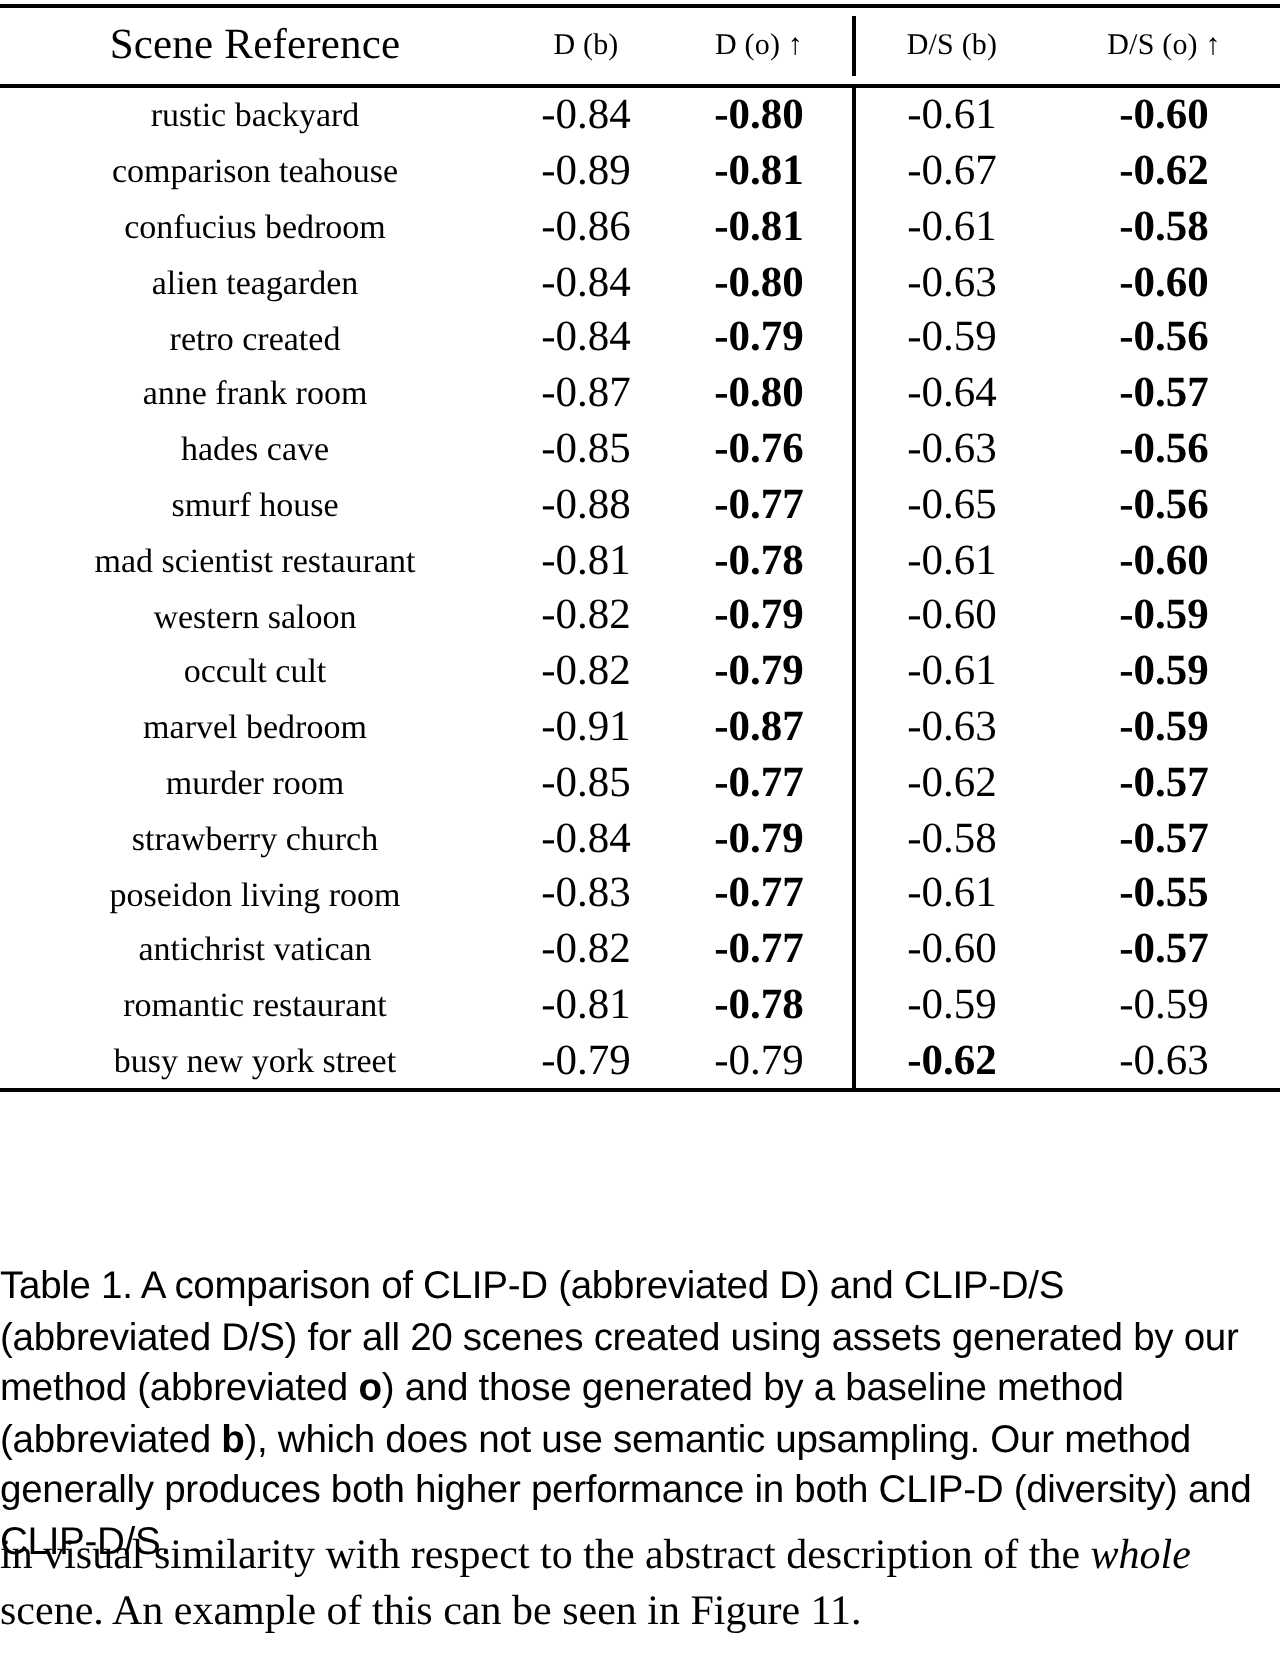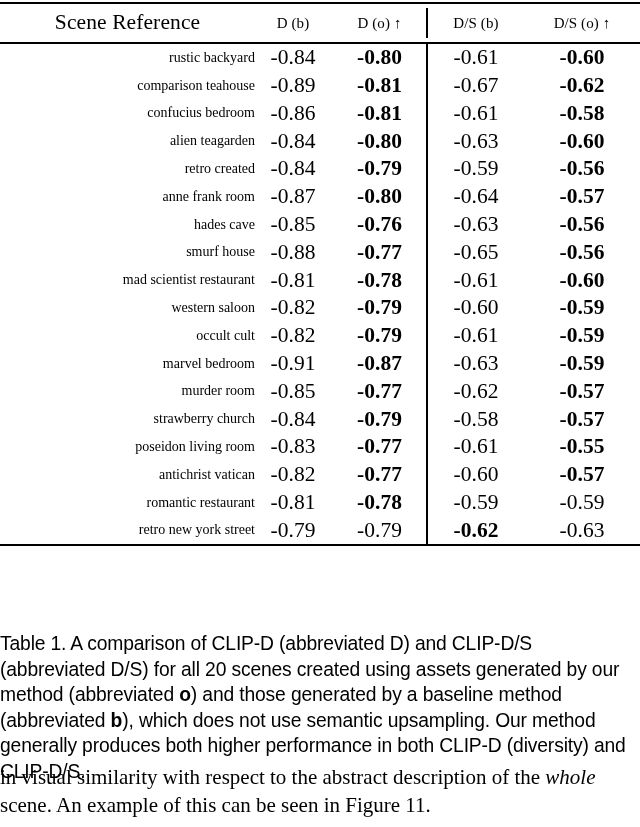--- a/index.html
+++ b/index.html
@@ -76,21 +76,21 @@
     background: #000000;
   }
   tbody tr:first-child .vsep-left::after { top: 0px; bottom: -1px; }
   tbody .vsep-left::after { top: -1px; bottom: -1px; }
   tbody tr:last-child .vsep-left::after { bottom: 0px; }
 
   tbody td {
     font-size: 21.5px;
     height: 27.8px;
   }
-  tbody td.scene-cell { font-size: 14px; text-align: right; }
+  tbody td.scene-cell { font-size: 17px; }
   tbody td.bold-val { font-weight: bold; font-family: Liberation Serif, serif; }
 
   
   .caption {
     position: absolute;
     left: 0;
     top: 631px;
     width: 640px;
     font-family: "Liberation Sans", "DejaVu Sans", sans-serif;
     font-size: 19.3px;
@@ -266,21 +266,21 @@
           <td class="bold-val">-0.57</td>
         </tr>
         <tr>
           <td class="scene-cell">romantic restaurant</td>
           <td>-0.81</td>
           <td class="vsep-left bold-val">-0.78</td>
           <td>-0.59</td>
           <td>-0.59</td>
         </tr>
         <tr>
-          <td class="scene-cell">retro new york street</td>
+          <td class="scene-cell">busy new york street</td>
           <td>-0.79</td>
           <td class="vsep-left">-0.79</td>
           <td class="bold-val">-0.62</td>
           <td>-0.63</td>
         </tr>
       </tbody>
   </table>
 
   <div class="rule rule-bottom"></div>
 </div>

